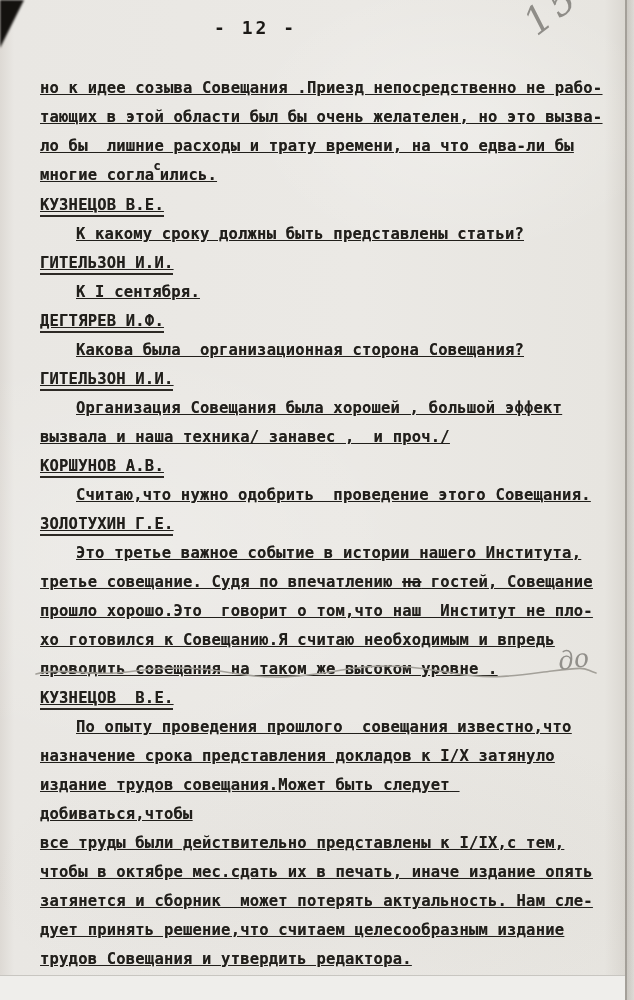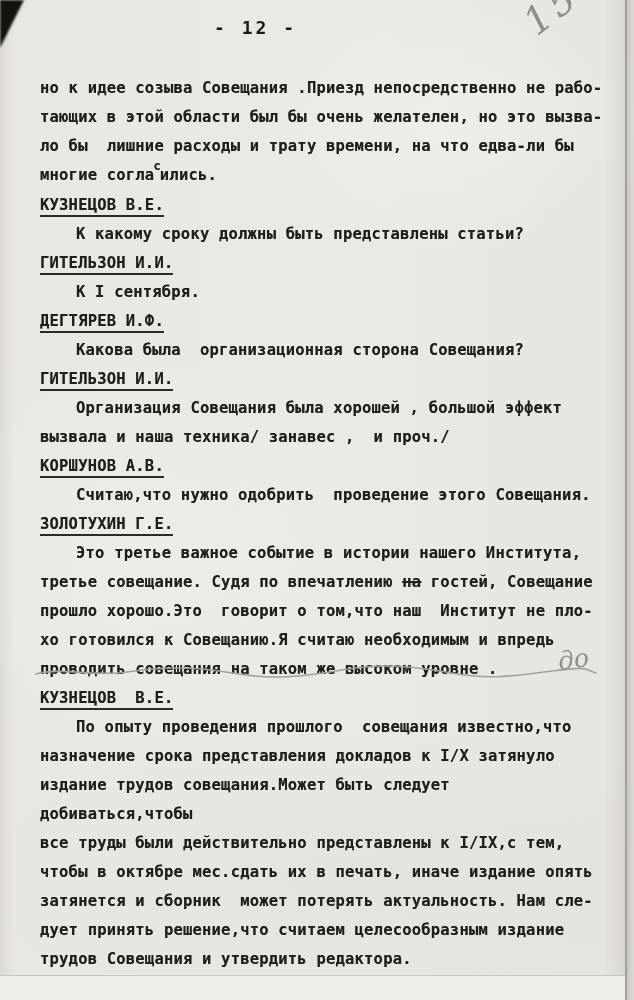--- a/index.html
+++ b/index.html
@@ -42,21 +42,21 @@
     transform:rotate(-38deg);
     transform-origin:left bottom;
   }
   .text-column{
     position:absolute;top:74px;left:40px;width:566px;
     font-size:15.5px;line-height:29px;
     white-space:pre-wrap;
     letter-spacing:.2px;
     text-shadow:0 0 .6px rgba(20,18,15,.55);
   }
-  .block{min-height:29px;}
+  .block{min-height:29px;text-decoration:underline;}
   .block.indent{text-indent:36px;}
   .heading-seg{
     border-bottom:2px solid rgba(28,25,21,.92);
     padding-bottom:1px;
   }
   .strike{
     text-decoration:line-through;
     text-decoration-thickness:2px;
     text-align:center;
   }

